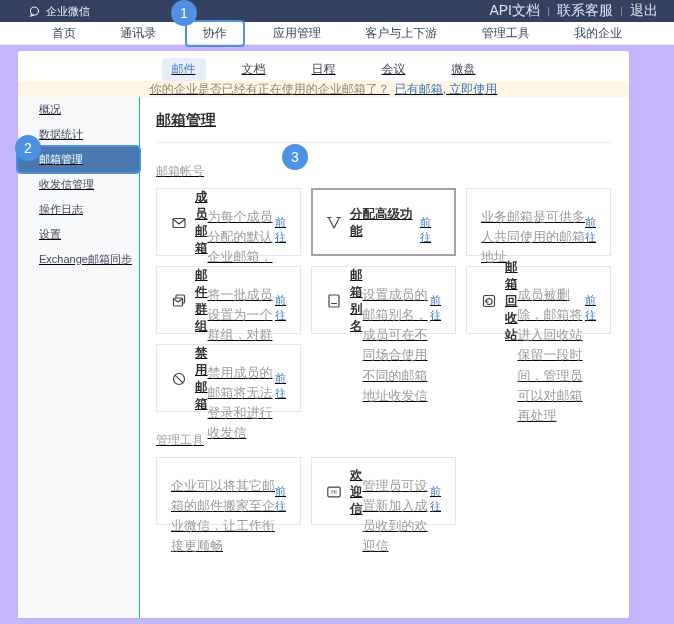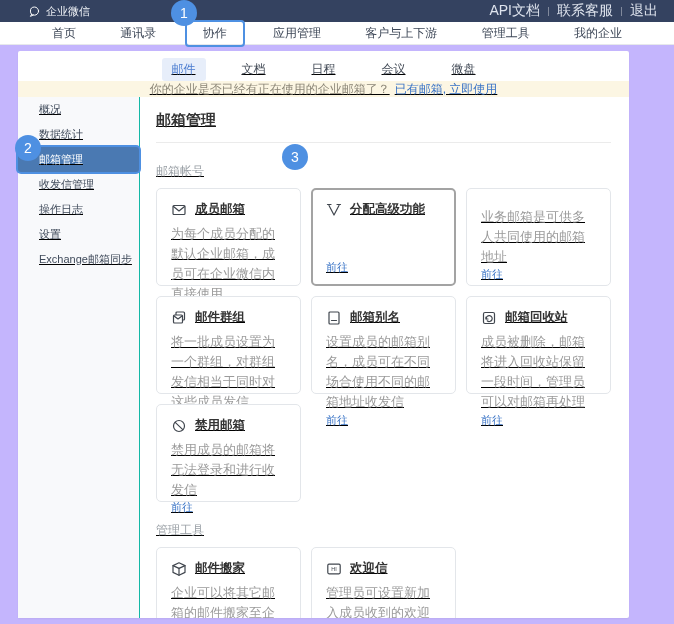--- a/index.html
+++ b/index.html
@@ -35,22 +35,22 @@
   .side-item { height:25px; line-height:25px; padding-left:21px; font-size:11px; color:#3f4a5a;
                cursor:pointer; white-space:nowrap; }
   .side-item.selected { background:#4a79b2; color:#fff; box-shadow:0 0 0 2px #4e90e2; border-radius:3px;
                         position:relative; z-index:2; }
 
   .main { flex:1; padding:12px 18px 0 16px; overflow:hidden; }
   .page-title { font-size:15px; font-weight:600; color:#333; margin:2px 0 12px; }
   .divider { border-bottom:1px solid #ebebeb; margin-bottom:4px; }
   .section-label { font-size:12px; color:#9aa0a6; margin:20px 0 8px; }
   .grid { display:grid; grid-template-columns:repeat(3,1fr); gap:10px; }
-  .card { border:1px solid #e3e6ea; border-radius:5px; background:#fff; height:98px; padding:12px 14px 10px;
-          display:flex; flex-direction:column; cursor:pointer; }
+  .card { border:1px solid #e3e6ea; border-radius:0; background:#fff; height:68px; padding:12px 14px 10px;
+          display:flex; flex-direction:row; cursor:pointer; }
   .card.highlighted { border:2px solid #a3a3a3; padding:11px 13px 9px; }
   .card-head { display:flex; align-items:center; gap:8px; }
   .card-title { font-size:12.5px; font-weight:600; color:#333; }
   .card-desc { font-size:13px; color:#9b9b9b; line-height:1.55; margin-top:6px; }
   .card-link { margin-top:auto; font-size:11px; color:#3a74c6; text-decoration:none; cursor:pointer; }
   .icon { width:16px; height:16px; display:inline-flex; }
   .icon svg { width:16px; height:16px; stroke:#40464e; fill:none; stroke-width:1.2; stroke-linecap:round; stroke-linejoin:round; }
 
   
   .circle { position:absolute; width:26px; height:26px; border-radius:50%; background:#4e90e2; color:#fff;
@@ -217,30 +217,20 @@
             <p class="card-desc">禁用成员的邮箱将无法登录和进行收发信</p>
             <a class="card-link">前往</a>
           </div>
 
         </div>
 
         <div class="section-label">管理工具</div>
         <div class="grid">
 
           <div class="card">
-            <div class="card-head">
-              <span class="icon">
-                <svg viewBox="0 0 16 16">
-                    <path d="M8 1.8 L14 4.6 V11.4 L8 14.2 L2 11.4 V4.6 Z"></path>
-                    <path d="M2 4.6 L8 7.4 L14 4.6"></path>
-                    <path d="M8 7.4 V14.2"></path>
-                  </svg>
-              </span>
-              <span class="card-title">邮件搬家</span>
-            </div>
             <p class="card-desc">企业可以将其它邮箱的邮件搬家至企业微信，让工作衔接更顺畅</p>
             <a class="card-link">前往</a>
           </div>
 
           <div class="card">
             <div class="card-head">
               <span class="icon">
                 <svg viewBox="0 0 16 16">
                     <rect x="1.8" y="3.2" width="12.4" height="9.6" rx="1.2"></rect>
                     <text x="8" y="10" text-anchor="middle" font-size="5.5" stroke="none" fill="#40464e" font-family="Liberation Sans, sans-serif">HI</text>

